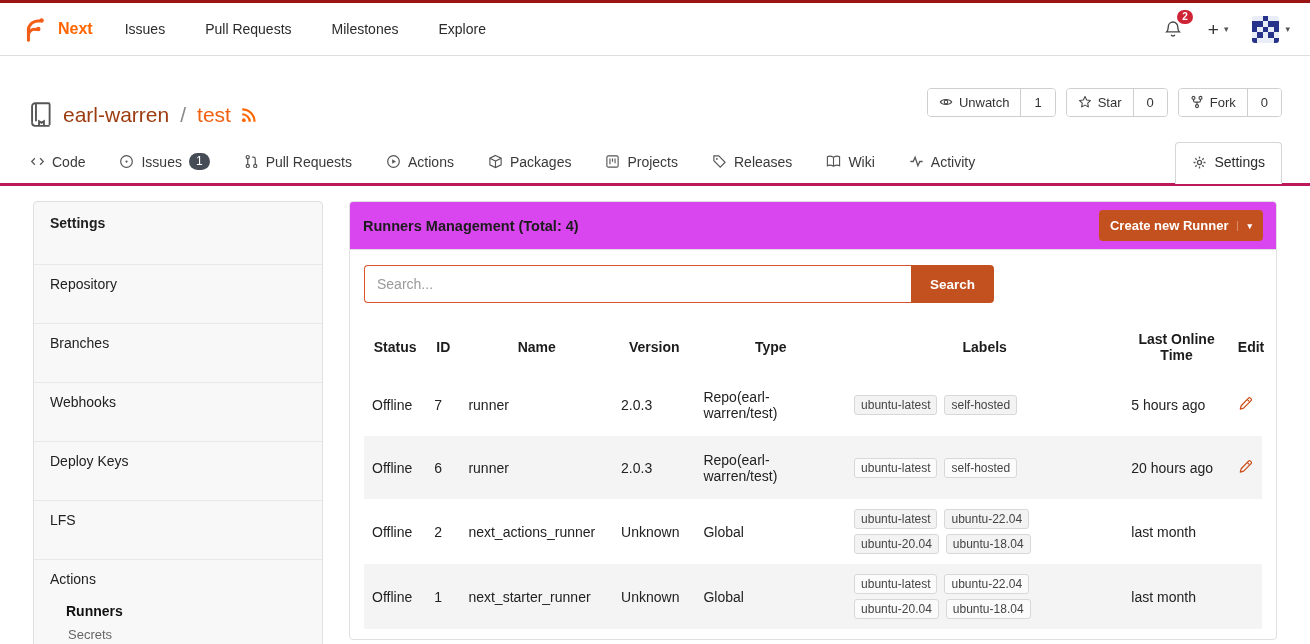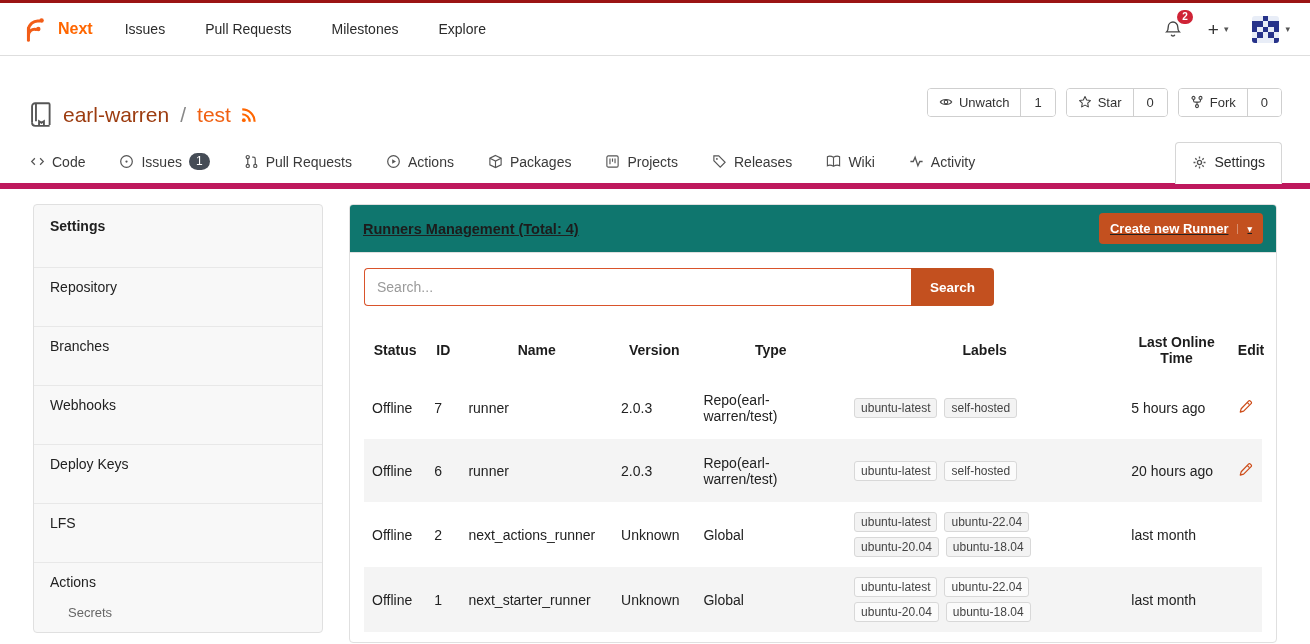--- a/index.html
+++ b/index.html
@@ -33,42 +33,42 @@
   .repo-title { display:flex; align-items:center; gap:9px; font-size:21px;margin-top:26px; }
   .repo-owner { color:#9c3c10; }
   .repo-sep { color:#888; margin:0 2px; }
   .repo-name { color:#f06011; }
   .repo-actions { margin-left:auto; display:flex; gap:10px;padding-left:24px; }
   .btn-group { display:flex; border:1px solid #cfcfcf; border-radius:4px; overflow:hidden; font-size:13px; color:#333; background:#fff; }
   .btn-main { display:flex; align-items:center; gap:6px; padding:6px 11px; border:none; background:#fff; border-right:1px solid #cfcfcf; font-size:13px; color:#333; }
   .btn-count { padding:6px 13px; background:#fff; border:none; font-size:13px; color:#333; }
 
   
-  .tabbar { display:flex; align-items:flex-end; padding:0 28px; border-bottom:6px solid #be185d; margin-top:10px; }
+  .tabbar { display:flex; align-items:flex-end; padding:0 28px; border-bottom:3px solid #be185d; margin-top:10px; }
   .tabs-left { display:flex; gap:30px; }
   .tab { display:flex; align-items:center; gap:7px; padding:11px 2px 13px; font-size:14px; color:#3a3a3a; }
   .tab-icon { color:#555; display:block; }
   .tab-badge { background:#454c56; color:#fff; border-radius:9px; font-size:12px; padding:0 7px; line-height:17px; }
   .tab-settings { margin-left:auto; display:flex; align-items:center; gap:7px; font-size:14px; color:#2b2b2b;
     border:1px solid #d6d6d6; border-bottom:1px solid #fff; border-radius:4px 4px 0 0;
     padding:11px 16px 13px; margin-bottom:-1px; background:#fff; }
 
   
   .content { display:flex; gap:26px; padding:15px 33px 0; align-items:flex-start; }
 
   .sidebar { width:290px; border:1px solid #e0e0e0; border-radius:4px; background:#f8f8f8; font-size:14px; }
   .sidebar-title { font-weight:700; padding:13px 16px; }
   .sidebar-item { display:block; padding:11px 16px; border-top:1px solid #e8e8e8; color:#222;margin-top:20px; }
   .sidebar-sub { padding:0 0 10px; }
   .sidebar-sub a { display:block; }
   .sub-item-active { font-weight:700; padding:5px 16px 4px 32px; color:#111; }
   .sub-item { color:#666; font-size:13px; padding:4px 16px 2px 34px; }
 
   .panel { flex:1; border:1px solid #e0e0e0; border-radius:4px; overflow:hidden; background:#fff; }
-  .panel-header { background:#0f766e; border-bottom:1px solid #e0e0e0; padding:8px 13px; display:flex; align-items:center; justify-content:space-between;text-decoration:underline; }
+  .panel-header { background:#d946ef; border-bottom:1px solid #e0e0e0; padding:8px 13px; display:flex; align-items:center; justify-content:space-between; }
   .panel-title { font-weight:700; font-size:14.5px; color:#1c1c1c; }
   .create-btn { background:#c3501f; color:#fff; font-size:13px; font-weight:600; border:none; border-radius:4px; padding:8px 11px; display:flex; align-items:center; gap:9px; }
   .create-caret { font-size:9px; border-left:1px solid rgba(255,255,255,.35); padding-left:9px; }
 
   .panel-body { padding:15px 14px 10px; }
   .search-row { display:flex; width:630px; }
   .search-input { flex:1; height:38px; border:1px solid #d9532b; border-right:none; border-radius:4px 0 0 4px; padding:0 12px; font-size:14px; outline:none; color:#333; background:#fff; }
   .search-input::placeholder { color:#9a9a9a; }
   .search-btn { background:#c3501f; color:#fff; border:none; border-radius:0 4px 4px 0; font-size:13.5px; font-weight:600; padding:0 19px; }
 
@@ -313,20 +313,21 @@
   <aside class="sidebar">
     <div class="sidebar-title">Settings</div>
     <div>
         <a class="sidebar-item">Repository</a>
         <a class="sidebar-item">Branches</a>
         <a class="sidebar-item">Webhooks</a>
         <a class="sidebar-item">Deploy Keys</a>
         <a class="sidebar-item">LFS</a>
         <a class="sidebar-item">Actions</a>
         <div class="sidebar-sub">
+          <a class="sub-item-active">Runners</a>
           <a class="sub-item">Secrets</a>
         </div>
       </div>
   </aside>
 
   <main class="panel">
     <div class="panel-header">
       <span class="panel-title">Runners Management (Total: 4)</span>
       <button class="create-btn">
         <span>Create new Runner</span>

